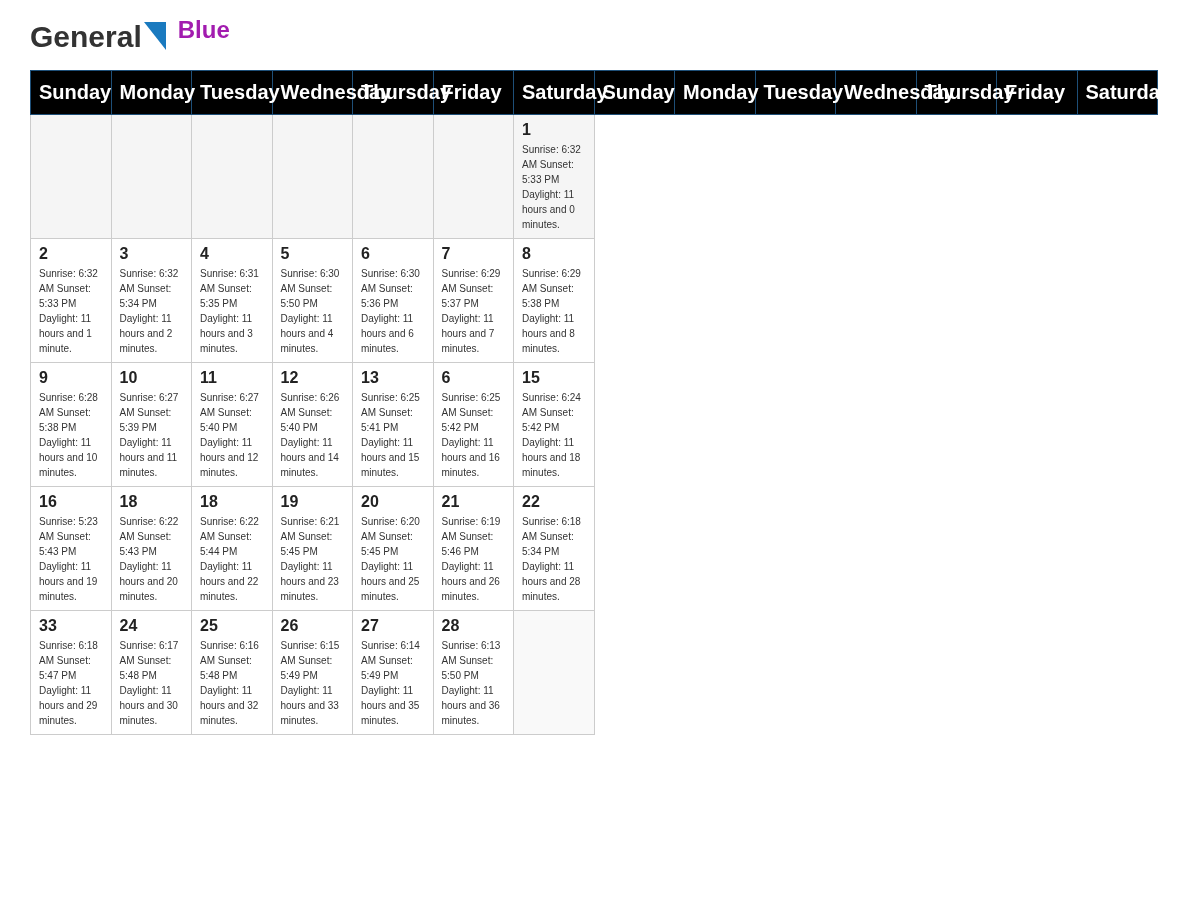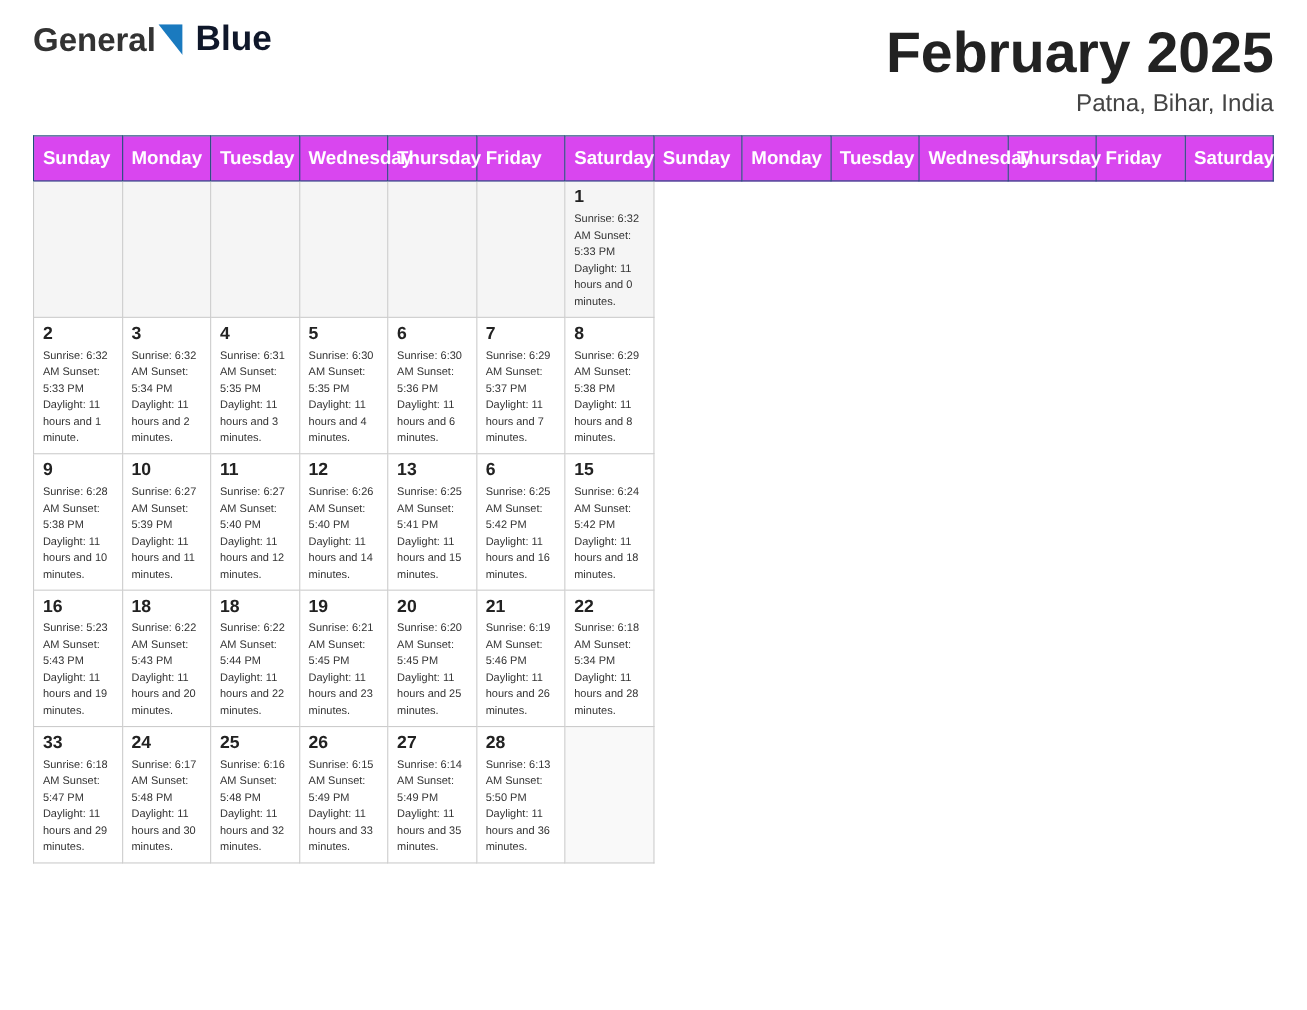--- a/index.html
+++ b/index.html
@@ -16,23 +16,23 @@
       align-items: flex-start;
       margin-bottom: 16px;
     }
     .logo {
       display: flex;
       flex-direction: row;
       align-items: flex-start;
       gap: 12px;
     }
     .logo-bottom {
-      font-size: 32px;
-      font-weight: bold;
-      color: #0f172a;
+      font-size: 24px;
+      font-weight: bold;
+      color: #a21caf;
       margin-top: -4px;
     }
     .title-block {
       text-align: right;
     }
     .month-title {
       font-size: 52px;
       font-weight: bold;
       color: #222;
       line-height: 1.1;
@@ -41,23 +41,23 @@
       font-size: 22px;
       color: #444;
       margin-top: 4px;
     }
     table {
       width: 100%;
       border-collapse: collapse;
       table-layout: fixed;
     }
     thead th {
-      background-color: #d946ef;
+      background-color: #000000;
       color: #fff;
-      font-size: 17px;
+      font-size: 20px;
       font-weight: bold;
       padding: 10px 8px;
       text-align: left;
       border: 1px solid #1e4f78;
     }
     tbody td {
       border: 1px solid #ccc;
       vertical-align: top;
       padding: 6px 8px;
       height: 110px;
@@ -94,24 +94,20 @@
 
 <div class="header">
   <div class="logo">
     <div style="display:flex; align-items:center;">
       <span class="logo-general">General</span>
       <svg width="22" height="28" viewBox="0 0 22 28" style="margin-left:2px; margin-top:-2px;">
         <polygon points="0,0 22,0 22,28" fill="#1a7abf"></polygon>
       </svg>
     </div>
     <div class="logo-bottom">Blue</div>
-  </div>
-  <div class="title-block">
-    <div class="month-title">February 2025</div>
-    <div class="location">Patna, Bihar, India</div>
   </div>
 </div>
 
 <table>
   <thead>
     <tr>
     <th>Sunday</th>
         <th>Monday</th>
         <th>Tuesday</th>
         <th>Wednesday</th>
@@ -157,21 +153,21 @@
         </td>
         <td>
           <span class="day-number">4</span>
           <div class="day-info">Sunrise: 6:31 AM
 Sunset: 5:35 PM
 Daylight: 11 hours and 3 minutes.</div>
         </td>
         <td>
           <span class="day-number">5</span>
           <div class="day-info">Sunrise: 6:30 AM
-Sunset: 5:35 PM
+Sunset: 5:50 PM
 Daylight: 11 hours and 4 minutes.</div>
         </td>
         <td>
           <span class="day-number">6</span>
           <div class="day-info">Sunrise: 6:30 AM
 Sunset: 5:36 PM
 Daylight: 11 hours and 6 minutes.</div>
         </td>
         <td>
           <span class="day-number">7</span>

